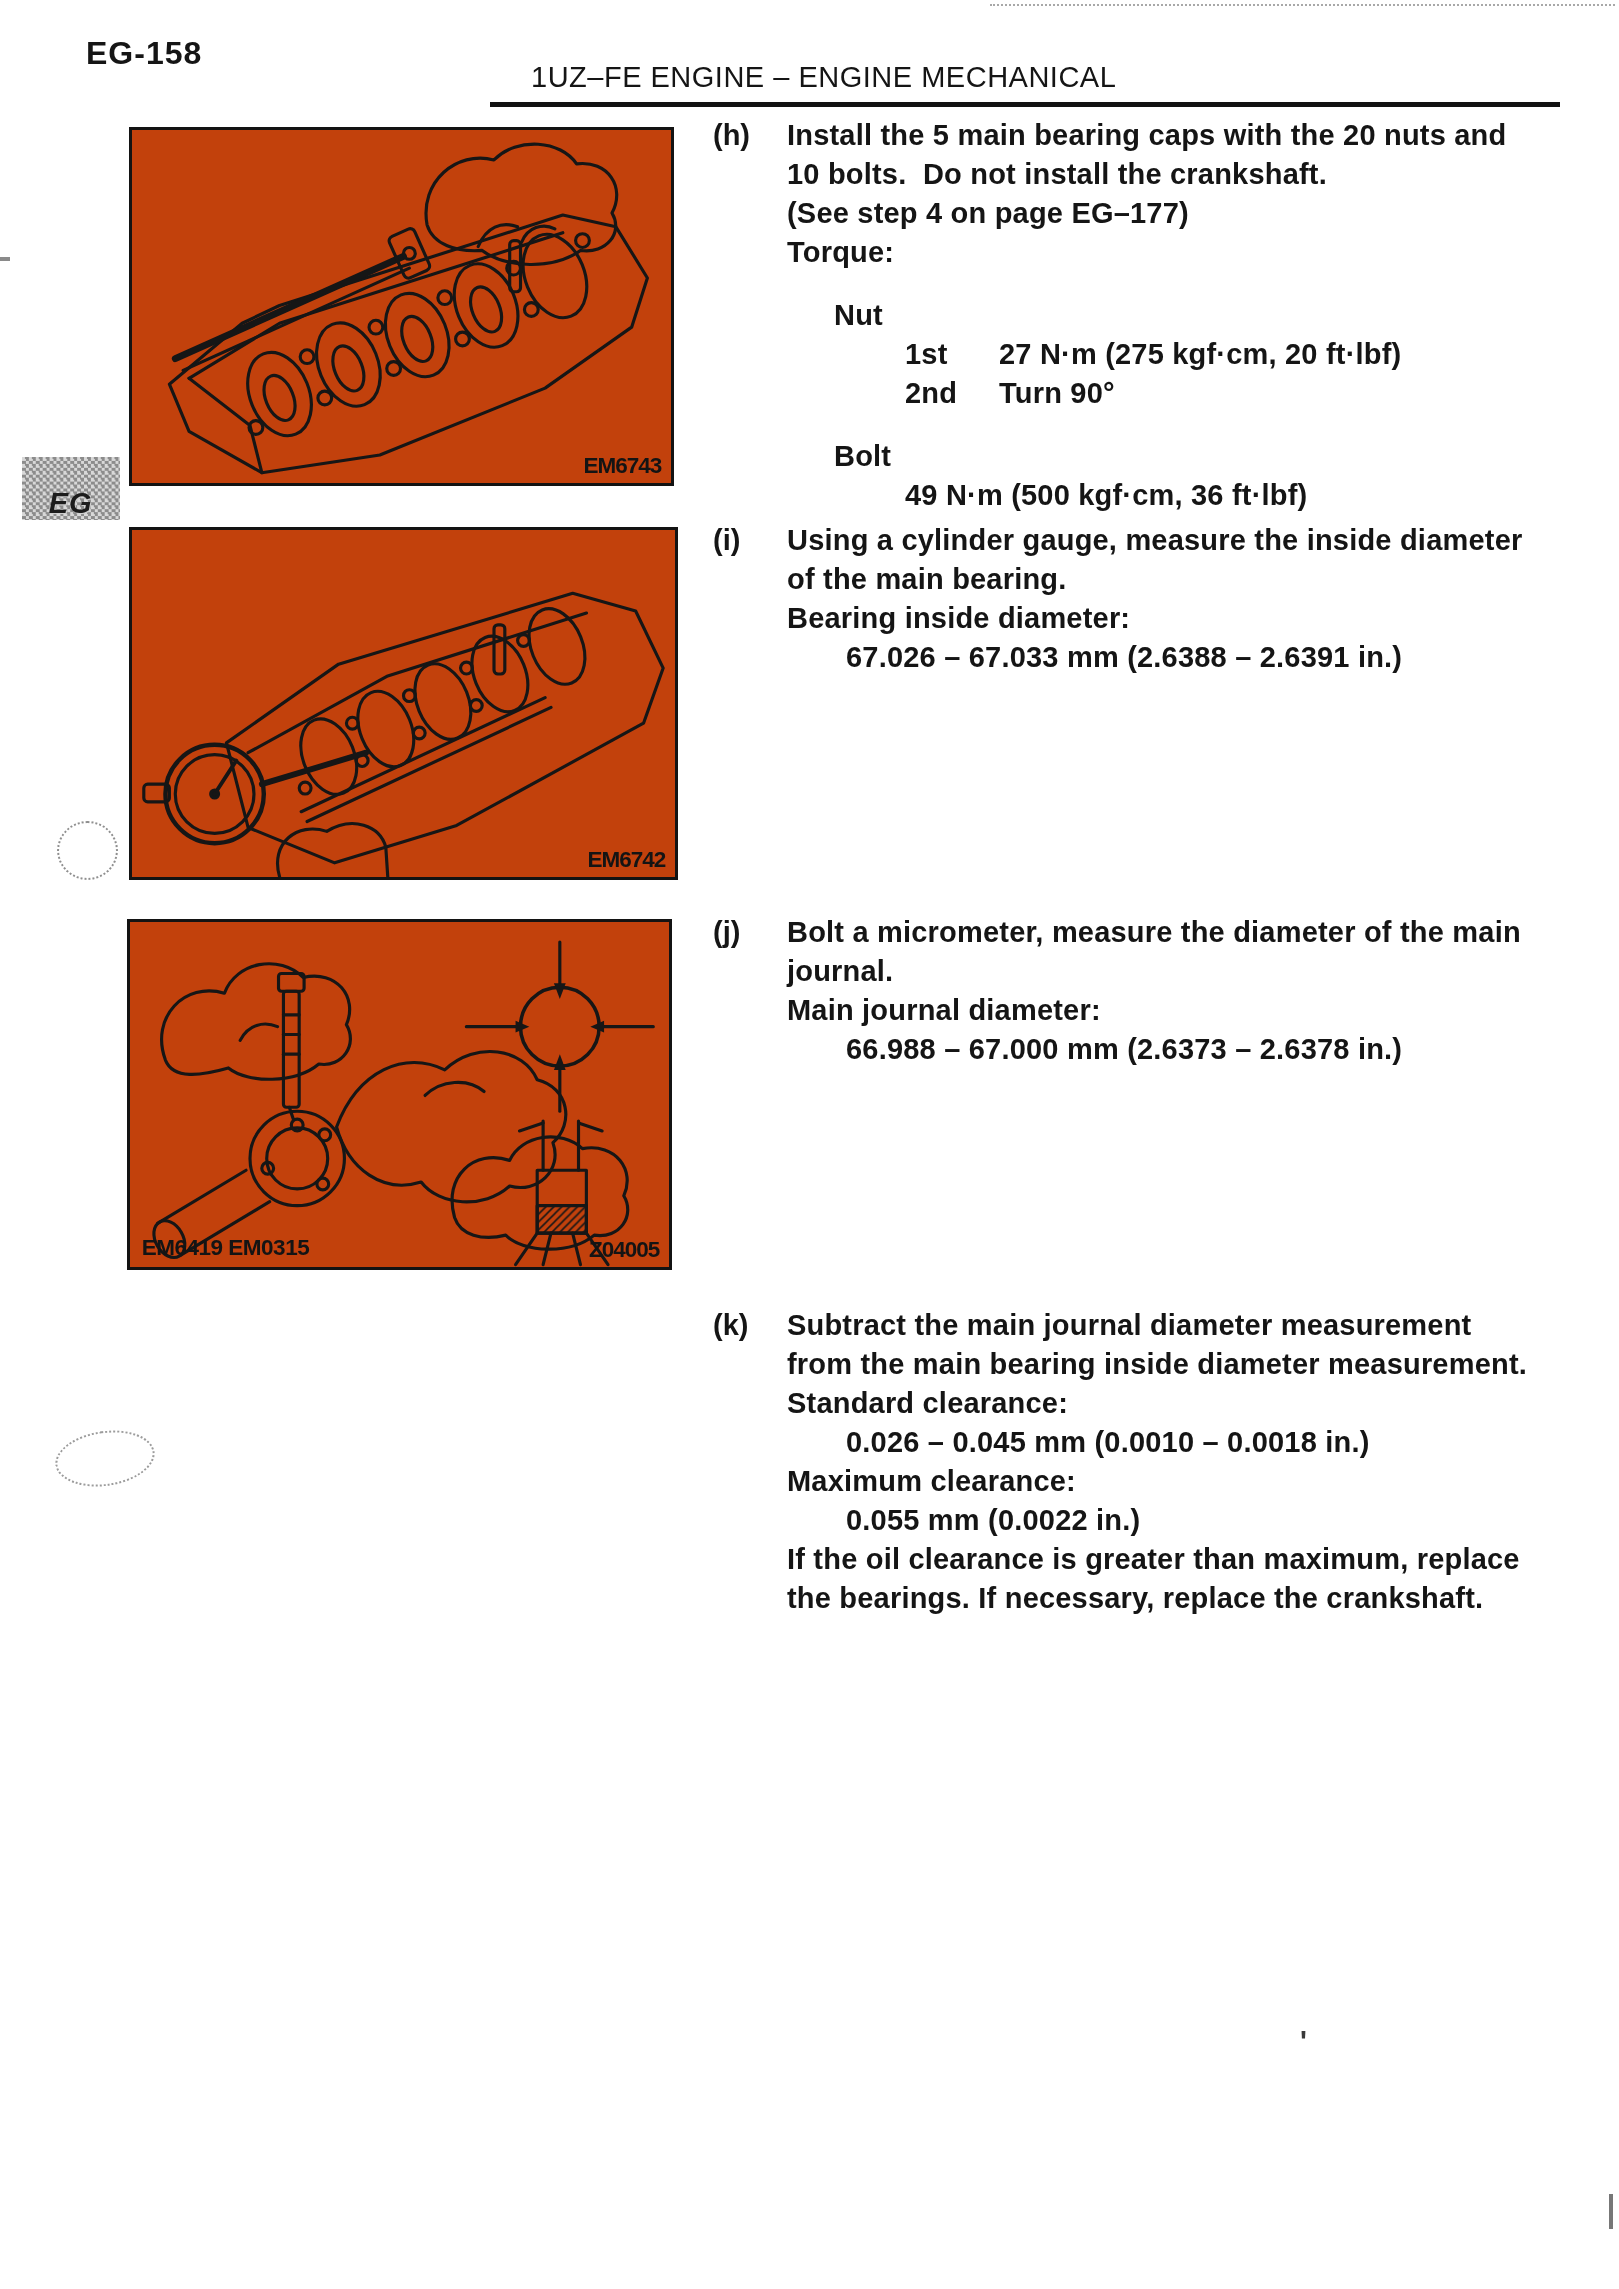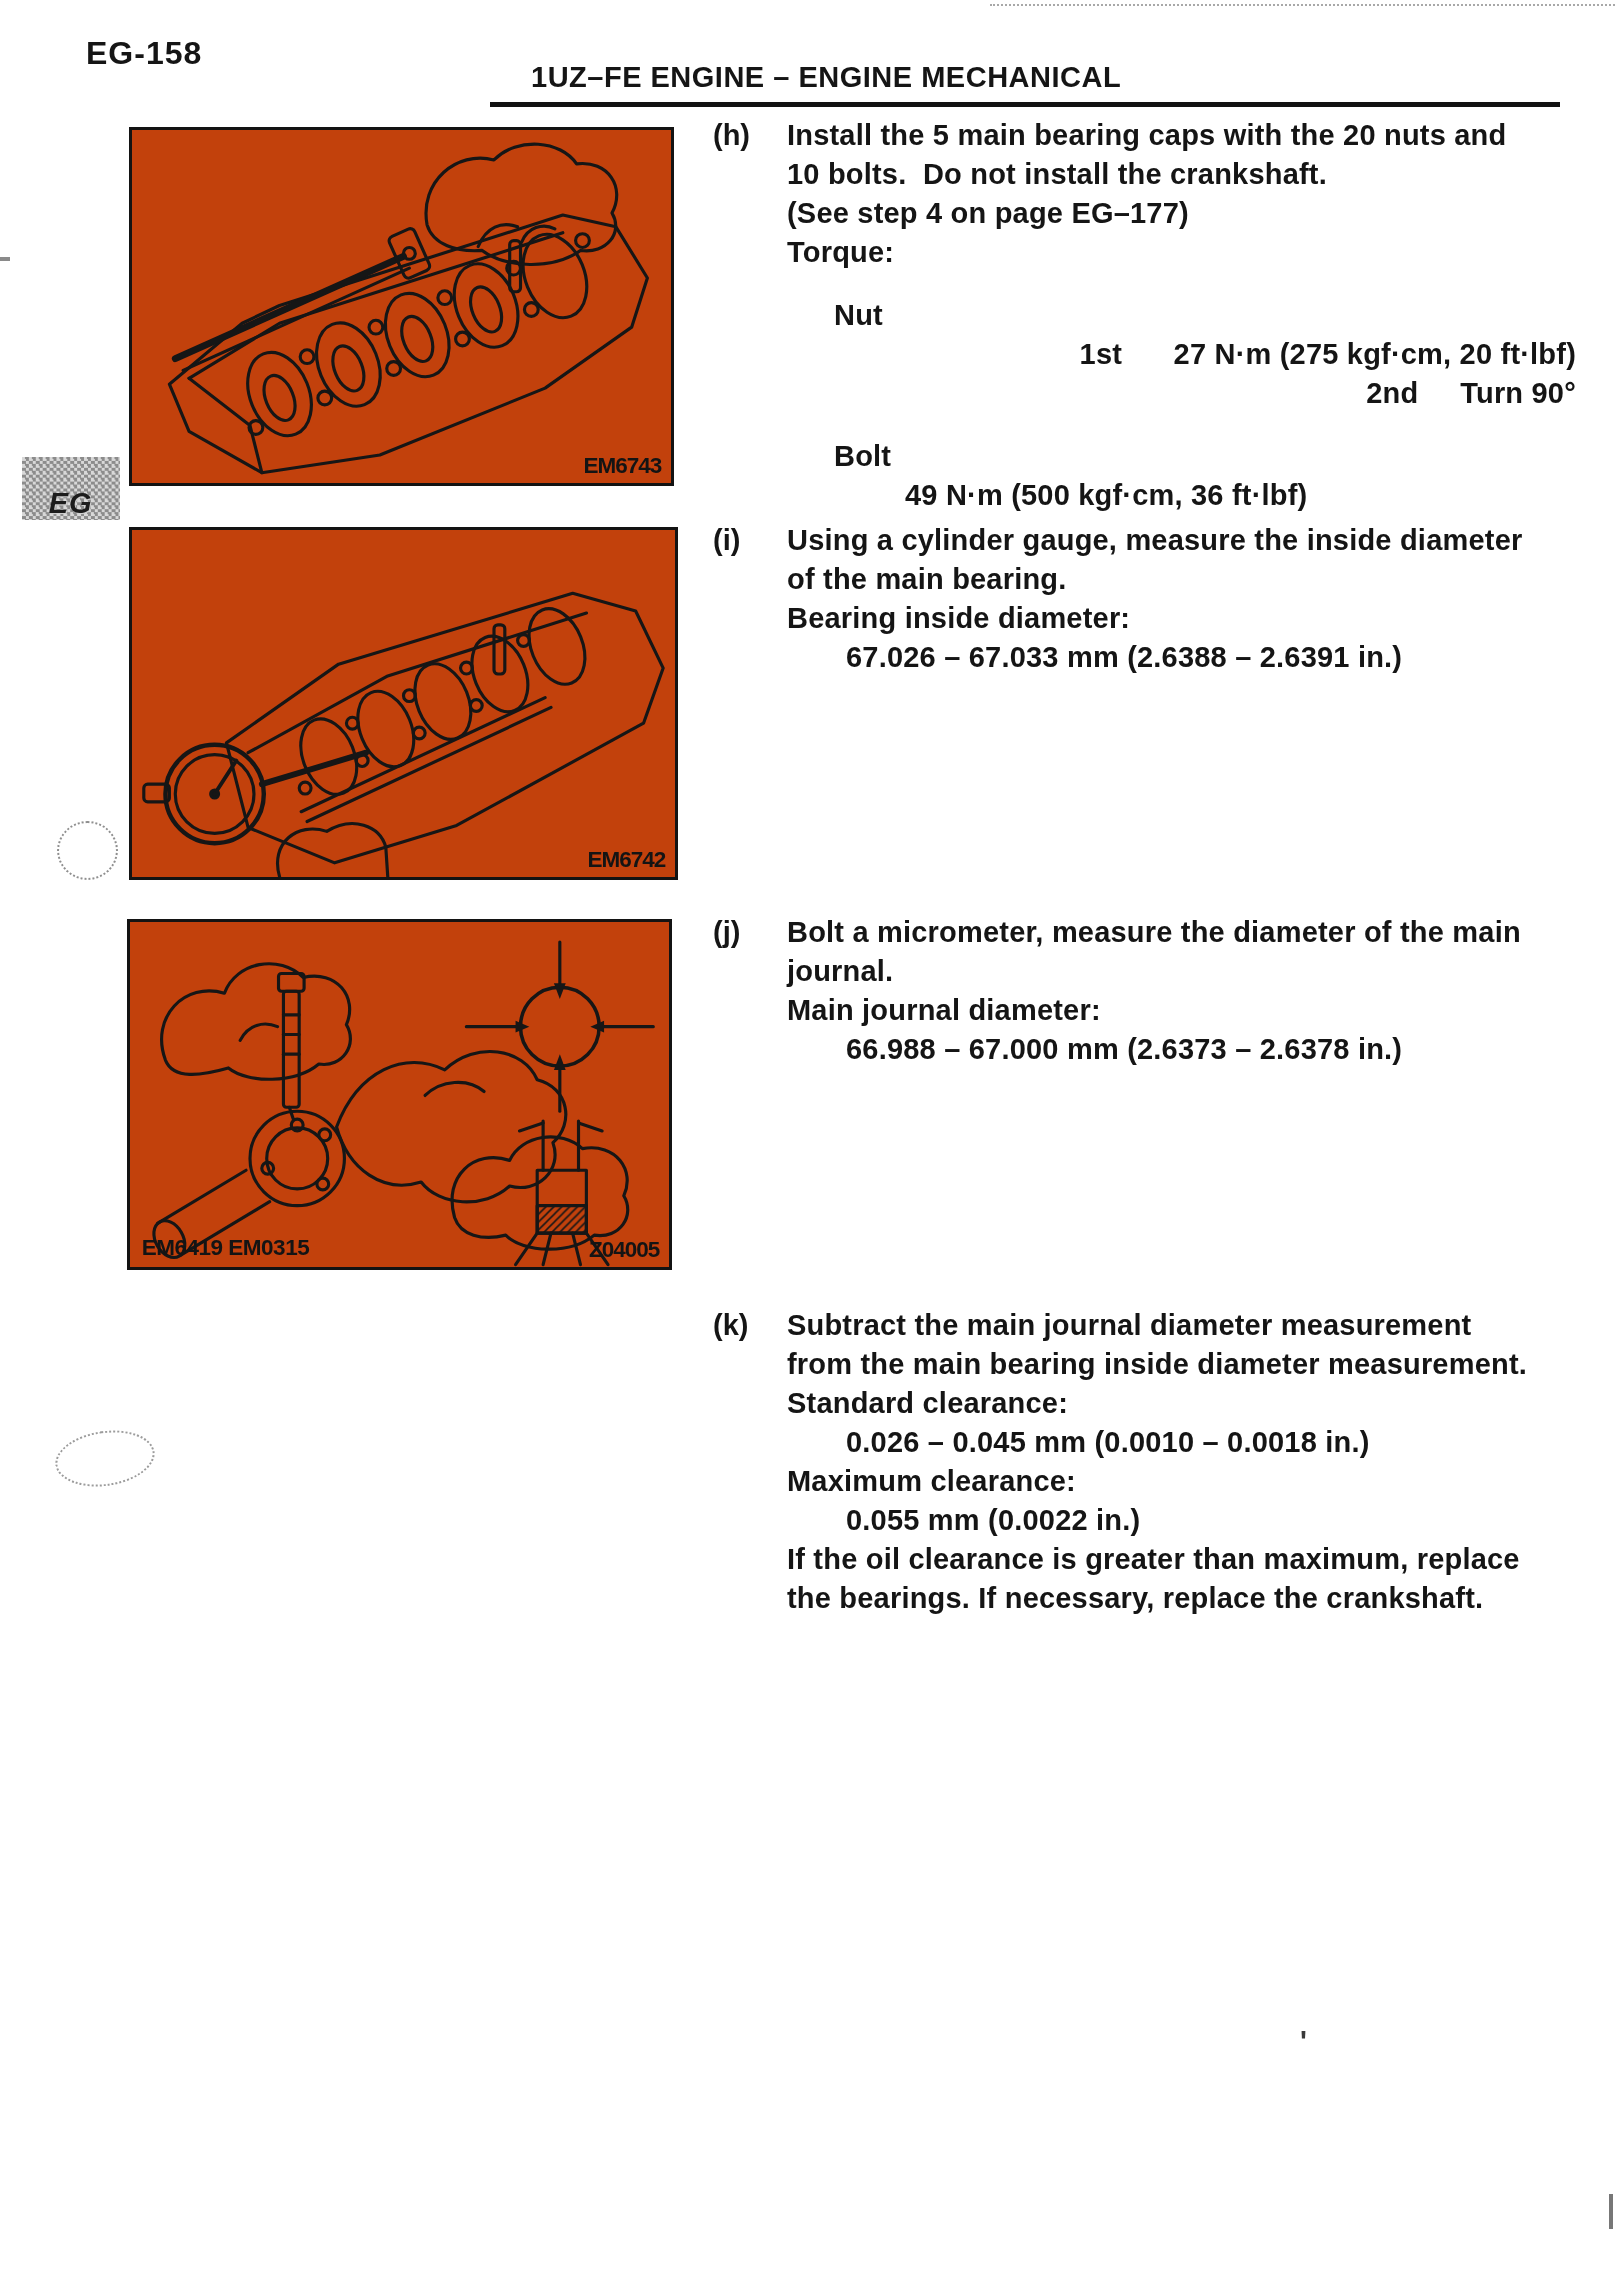--- a/index.html
+++ b/index.html
@@ -3,21 +3,21 @@
 <meta charset="utf-8">
 <style>
   html,body { margin:0; padding:0; background:#e8e8e8; }
   .page {
     position:relative; width:1619px; height:2290px; margin:0 auto;
     background:#ffffff; overflow:hidden;
     font-family:"Liberation Sans", sans-serif; color:#151515;
   }
   
   .page-number{ position:absolute; left:86px; top:35px; font-size:32px; font-weight:700; letter-spacing:1px; }
-  .header-title{ position:absolute; left:531px; top:61px; font-size:29px; font-weight:700; letter-spacing:0.5px; white-space:nowrap; }
+  .header-title{ position:absolute; left:531px; top:61px; font-size:29px; font-weight:400; letter-spacing:0.5px; white-space:nowrap; }
   .header-rule{ position:absolute; left:490px; top:102px; width:1070px; height:4.9px; background:#121212; }
   
   .eg-tab{
     position:absolute; left:21.6px; top:457px; width:98px; height:63px;
     background:repeating-conic-gradient(#8c8c8c 0% 25%, #d8d8d8 0% 50%) 0 0 / 6.9px 6.9px;
     display:flex; align-items:flex-end; justify-content:center;font-style:italic;
   }
   .eg-tab span{ font-size:29px; font-weight:700; color:#1c1c1c; letter-spacing:1px; text-shadow:1px 1px 0 #cfcfcf; }
   
   .figure{ position:absolute; border:3.9px solid #131313; background:#c2410c; box-sizing:border-box; }
@@ -29,21 +29,21 @@
   .fig-code-left{ position:absolute; left:11.8px; bottom:5.9px; font-size:22.5px; font-weight:700; letter-spacing:-0.5px; color:#141414; }
   
   .step{ position:absolute; left:713px; width:863px; display:flex; }
   .step-label{ width:74px; flex:0 0 74px; font-size:29px; font-weight:700; line-height:39px; }
   .step-body{ flex:1; font-size:29px; font-weight:700; line-height:39px; letter-spacing:0.2px; }
   .lines{ white-space:pre-line; }
   .just{ text-align:justify; }
   .ind1{ padding-left:47px;margin-top:24px; }
   .ind2{ padding-left:118px; }
   .ind-spec{ padding-left:59px; }
-  .trow{ display:flex; padding-left:118px;justify-content:flex-end; }
+  .trow{ display:flex; padding-left:118px; }
   .trow .tlabel{ flex:0 0 94px; }
   
   .art{ position:absolute; pointer-events:none; }
   .dotted-1{ left:57px; top:821px; width:57px; height:55px; border:2px dotted #8f8f8f; border-radius:50%; }
   .dotted-2{ left:55px; top:1431px; width:96px; height:51px; border:2px dotted #9c9c9c; border-radius:50%; transform:rotate(-8deg); }
   .top-noise{ left:990px; top:3.9px; width:625px; height:0; border-top:2.9px dotted #a8a8a8; }
   .left-tick{ left:0; top:257px; width:9.8px; height:3.9px; background:#8a8a8a; }
   .right-dash{ left:1609px; top:2194px; width:3.9px; height:35px; background:#777; }
   .tiny-quote{ left:1300px; top:2025px; font-size:29px; font-weight:700; color:#3a3a3a; }
 </style>

